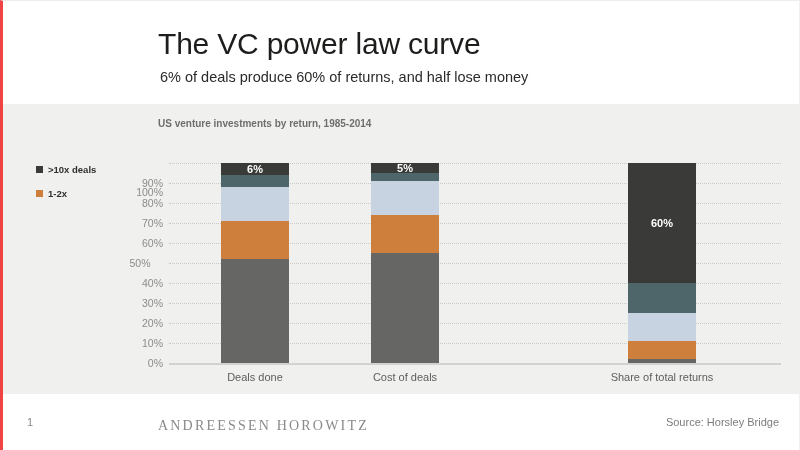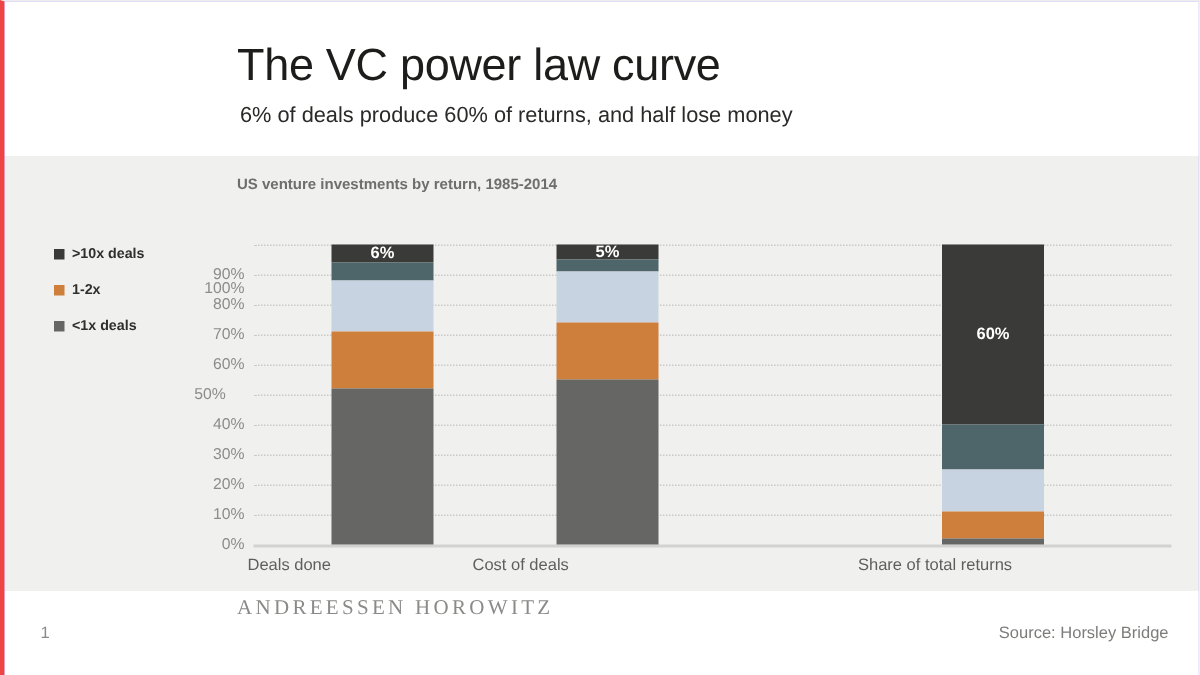--- a/index.html
+++ b/index.html
@@ -152,20 +152,21 @@
     text-align: center;
     font-size: 11px;
     font-weight: 700;
     color: #ffffff;
     white-space: nowrap;
   }
   .xlabel {
     position: absolute;
     top: 208px;
     width: 180px;
+    text-align: center;
     font-size: 11px;
     color: #5e5e5c;
     white-space: nowrap;
   }
 
   
   #footer {
     position: absolute;
     left: 0;
     top: 393px;
@@ -176,21 +177,21 @@
   #page-number {
     position: absolute;
     left: 24px;
     top: 22px;
     font-size: 11px;
     color: #8a8a88;
   }
   #brand {
     position: absolute;
     left: 155px;
-    top: 4px;
+    top: 24px;
     font-family: "Liberation Serif", serif;
     font-size: 14px;
     letter-spacing: 2.2px;
     color: #8a8a88;
     white-space: nowrap;
   }
   #source {
     position: absolute;
     right: 24px;
     top: 22px;
@@ -213,24 +214,20 @@
     <div id="chart-title">US venture investments by return, 1985-2014</div>
 
     <div id="legend">
         <div class="legend-item">
           <span class="legend-swatch" style="background: rgb(58, 58, 56);"></span>
           <span class="legend-label">&gt;10x deals</span>
         </div>
         <div class="legend-item">
           <span class="legend-swatch" style="background: rgb(207, 127, 60);"></span>
           <span class="legend-label">1-2x</span>
-        </div>
-        <div class="legend-item">
-          <span class="legend-swatch" style="background: rgb(102, 102, 100);"></span>
-          <span class="legend-label">&lt;1x deals</span>
         </div>
       </div>
 
     <div id="plot">
       <div id="gridlines">
           <div class="gridline" style="top: 0px;"></div>
           <div class="gridline" style="top: 20px;"></div>
           <div class="gridline" style="top: 40px;"></div>
           <div class="gridline" style="top: 60px;"></div>
           <div class="gridline" style="top: 80px;"></div>

